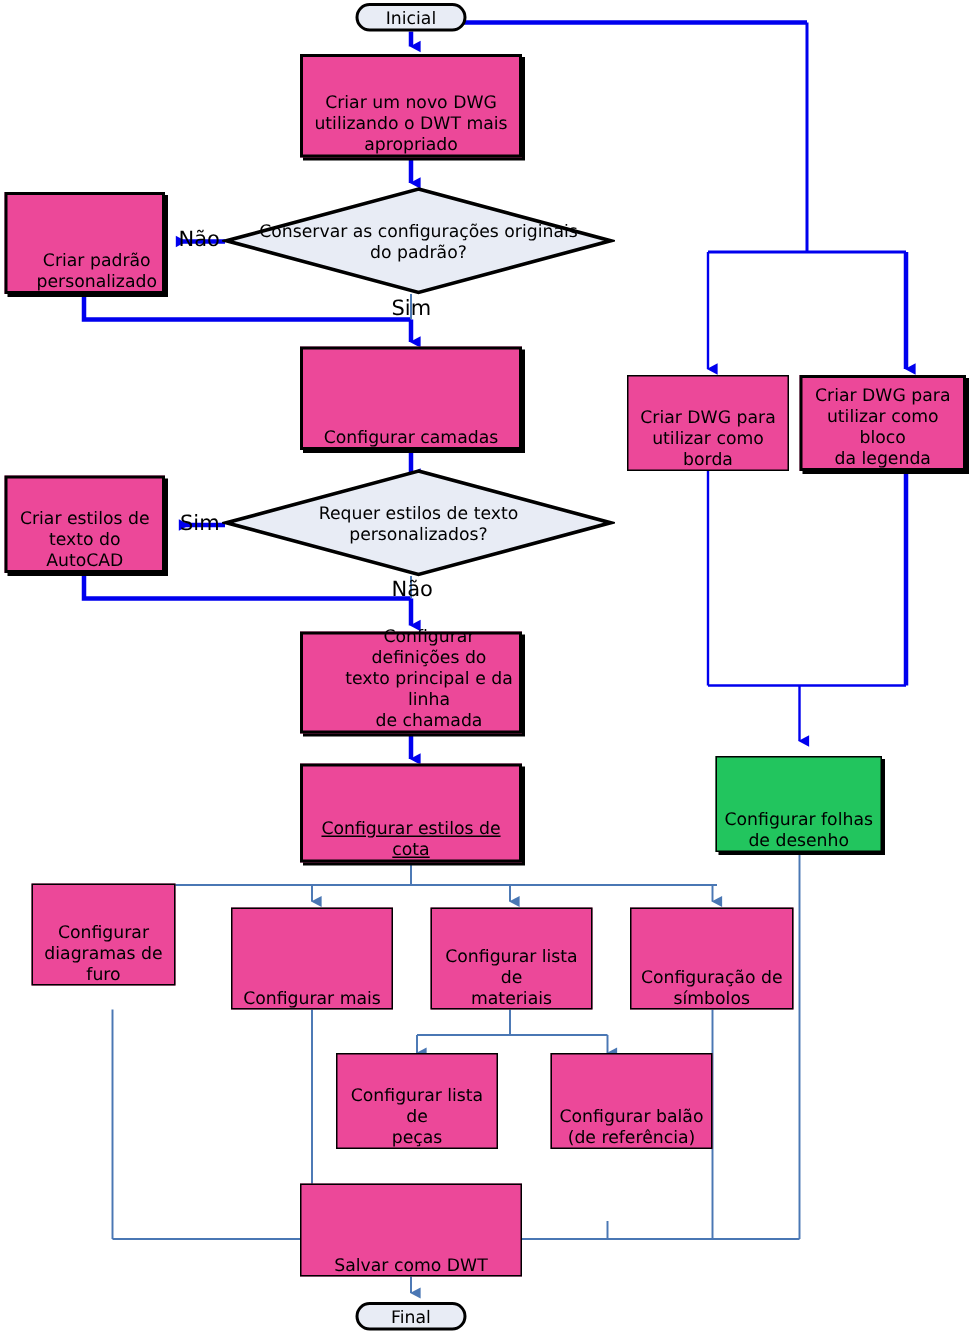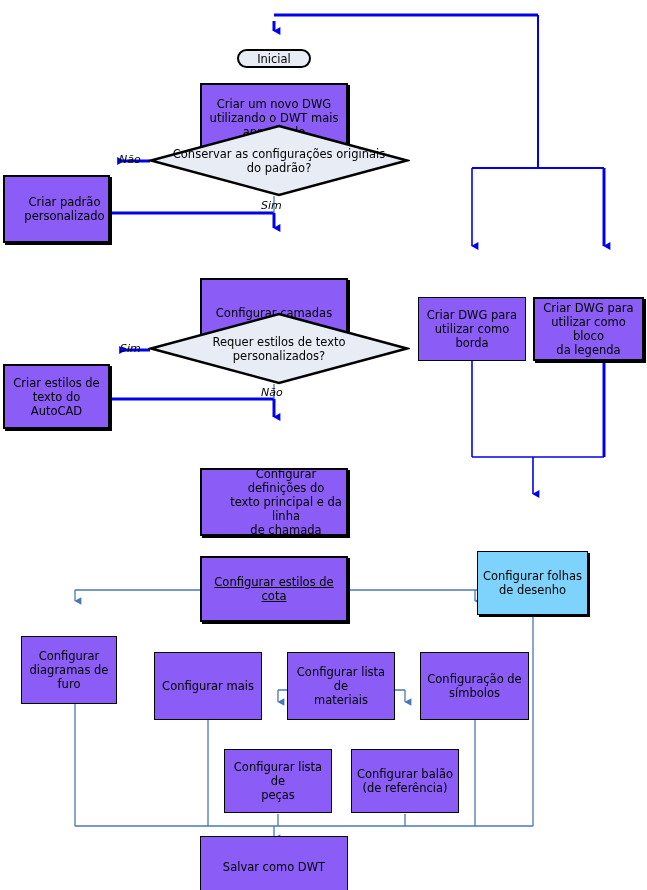--- a/index.html
+++ b/index.html
@@ -15,44 +15,43 @@
     width: 647px;
     height: 890px;
     background: #ffffff;
     overflow: hidden;
   }
   
   .node {
     position: absolute;
     box-sizing: border-box;
     display: flex;
-    align-items: center;
+    align-items: flex-end;
     justify-content: center;
     text-align: center;
     font-size: 11.5px;
     line-height: 14px;
     color: #000000;
     z-index: 5;
-    margin-top: 47px;
   }
   .proc {
-    background: #8b5cf6;
+    background: #ec4899;
     border: 1px solid #000000;
     box-shadow: 2px 2px 0 0 #000000;
   }
   .proc.thin {
     box-shadow: none;
     border: 1px solid #000000;
   }
   .proc.bold {
     border: 2px solid #000000;
     box-shadow: 2px 2px 0 0 #000000;
   }
   .yellow {
-    background: #7dd3fc;
+    background: #22c55e;
     border: 1px solid #000000;
     box-shadow: 2px 2px 0 0 #000000;
   }
   .term {
     background: #e8ecf5;
     border: 2px solid #000000;
     border-radius: 14px;
     font-size: 11.5px;
   }
   .node .txt {
@@ -90,27 +89,26 @@
   #wires {
     position: absolute;
     left: 0;
     top: 0;
     width: 647px;
     height: 890px;
     z-index: 1;
   }
   .edge-label {
     position: absolute;
-    font-size: 11px;
+    font-size: 14px;
     line-height: 12px;
     color: #000000;
     background: transparent;
     z-index: 6;
     white-space: nowrap;
-    font-style: italic;
   }
 </style>
 </head>
 <body>
 
 <div id="canvas">
 
   <svg id="wires" viewBox="0 0 647 890" width="647" height="890" xmlns="http://www.w3.org/2000/svg">
     <defs>
       <marker id="ah-blue" markerWidth="9" markerHeight="9" refX="4.5" refY="7.2" orient="auto" markerUnits="userSpaceOnUse">
@@ -256,21 +254,21 @@
   <div class="node proc thin" style="left:420px; top:605px; width:109px; height:68px;">
     <span class="txt">Configuração de
 símbolos</span>
   </div>
 
   <div class="node proc thin" style="left:224px; top:702px; width:108px; height:64px;">
     <span class="txt">Configurar lista de
 peças</span>
   </div>
 
-  <div class="node proc thin" style="left:351px; top:702px; width:108px; height:64px;">
+  <div class="node proc thin" style="left:367px; top:702px; width:108px; height:64px;">
     <span class="txt">Configurar balão
 (de referência)</span>
   </div>
 
   <div class="node proc thin" style="left:200px; top:789px; width:148px; height:62px;">
     <span class="txt">Salvar como DWT</span>
   </div>
 
   <div class="node term" style="left:237px; top:868px; width:74px; height:19px;">
     <span class="txt">Final</span>

